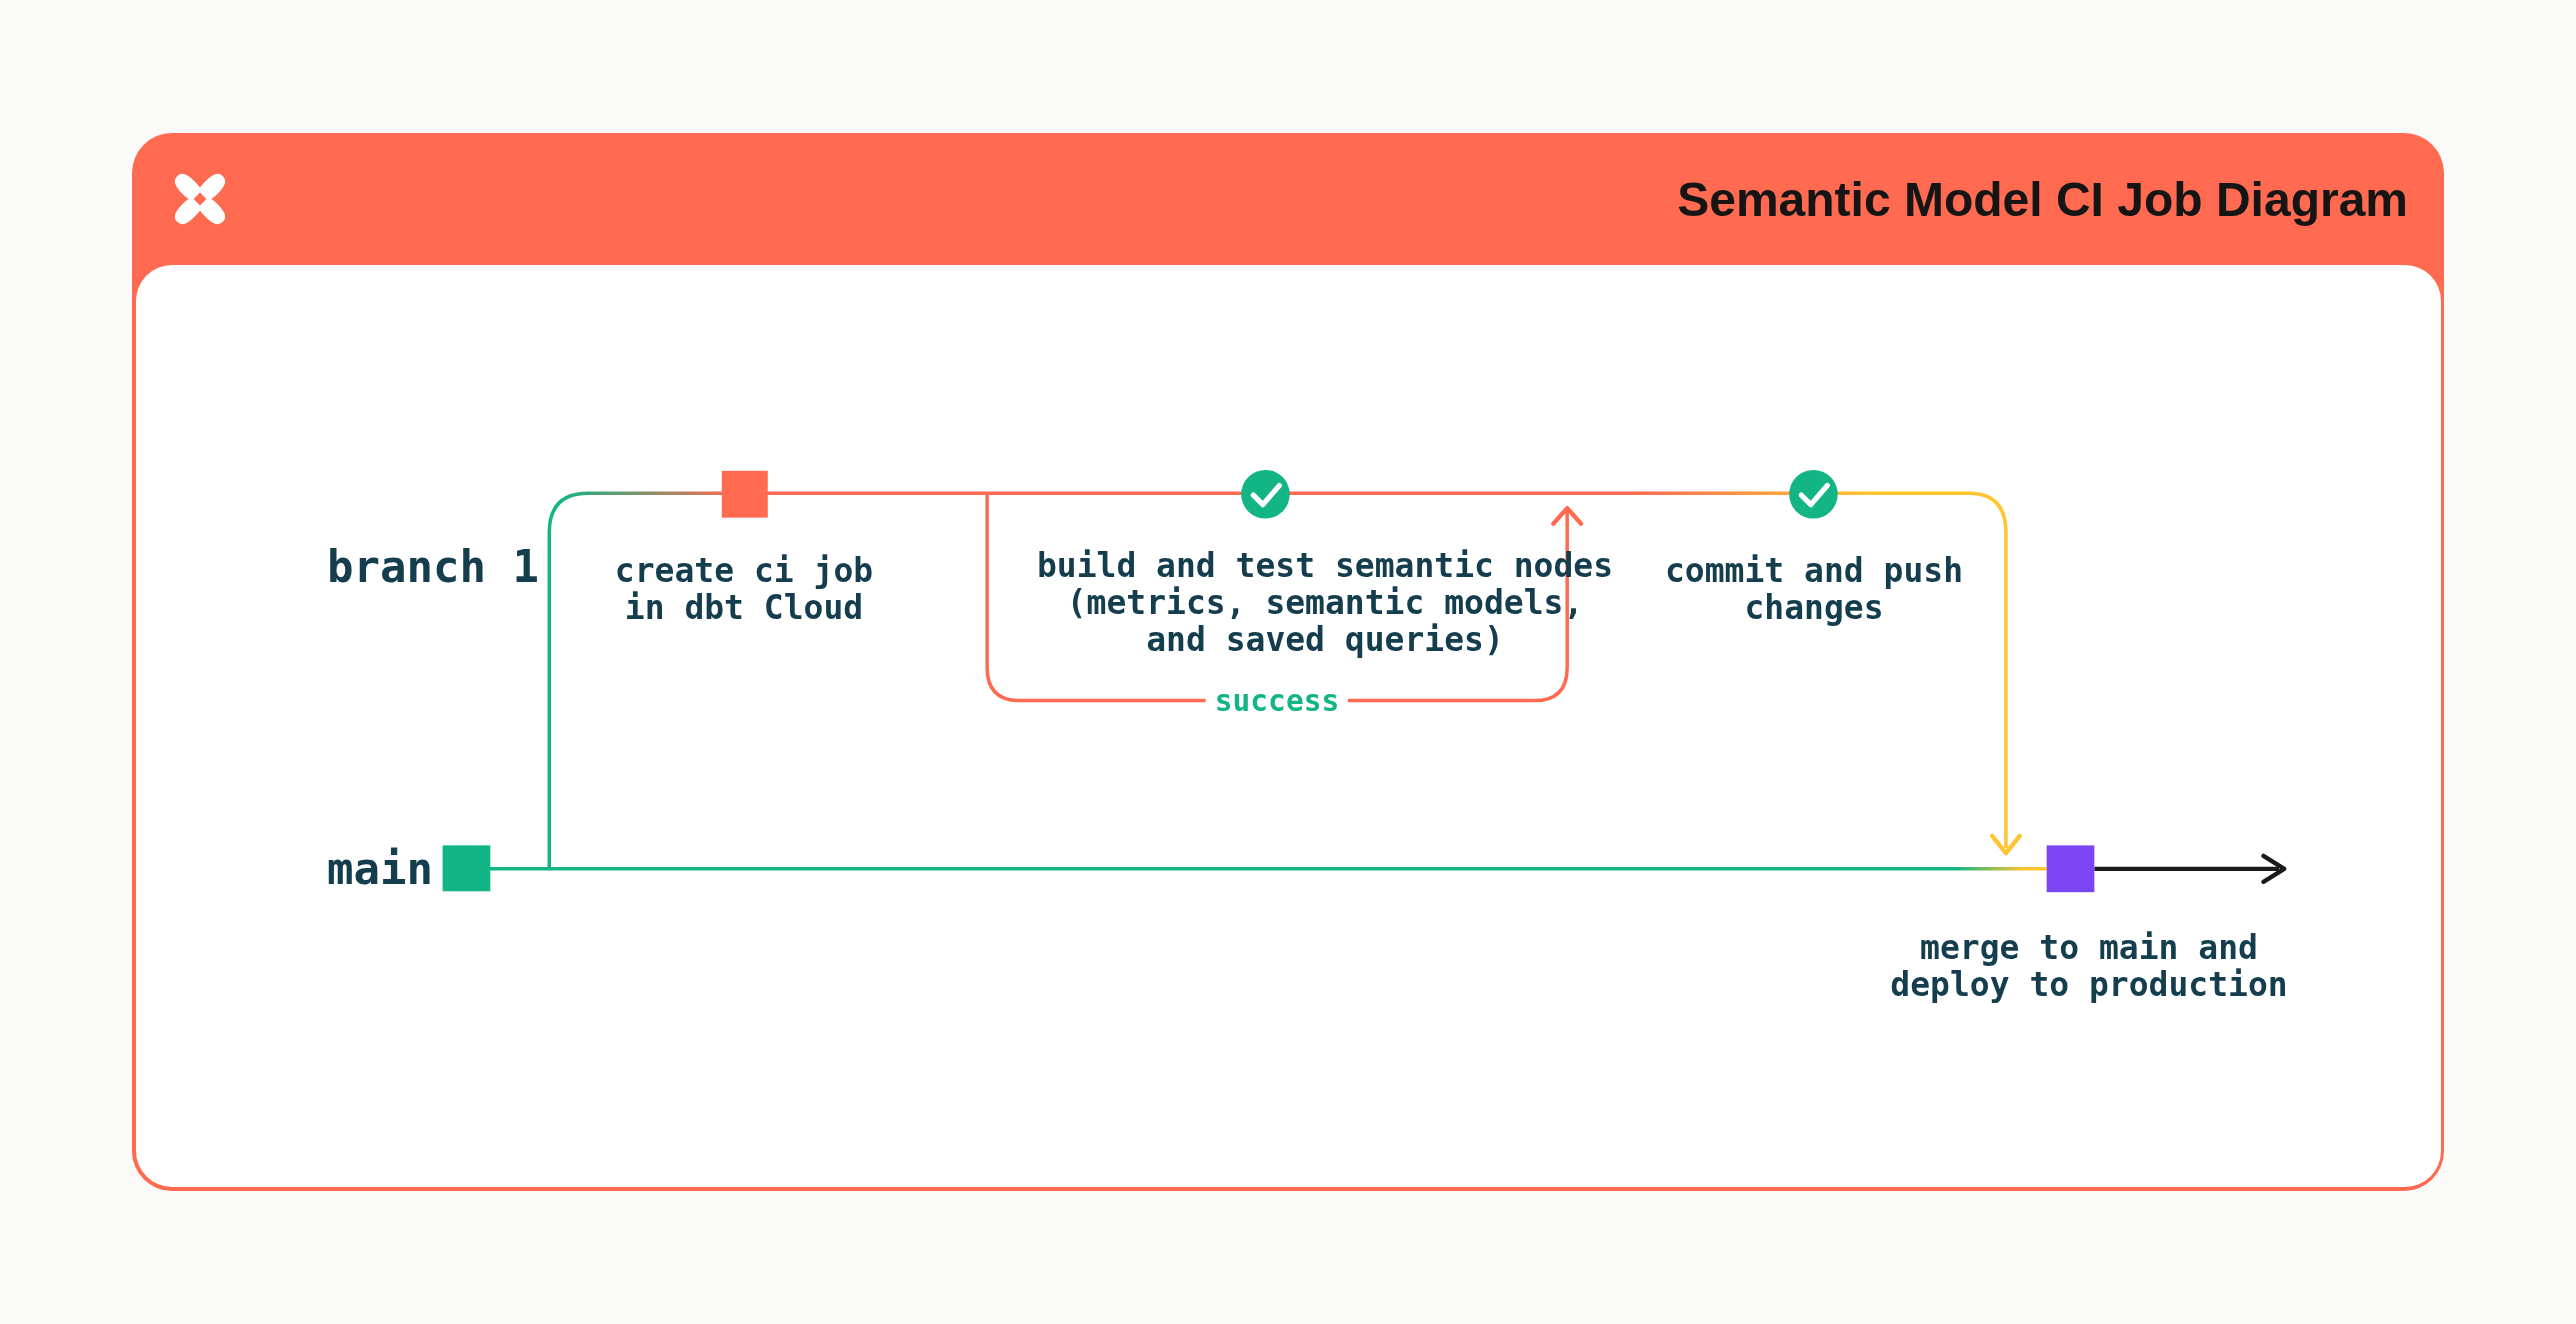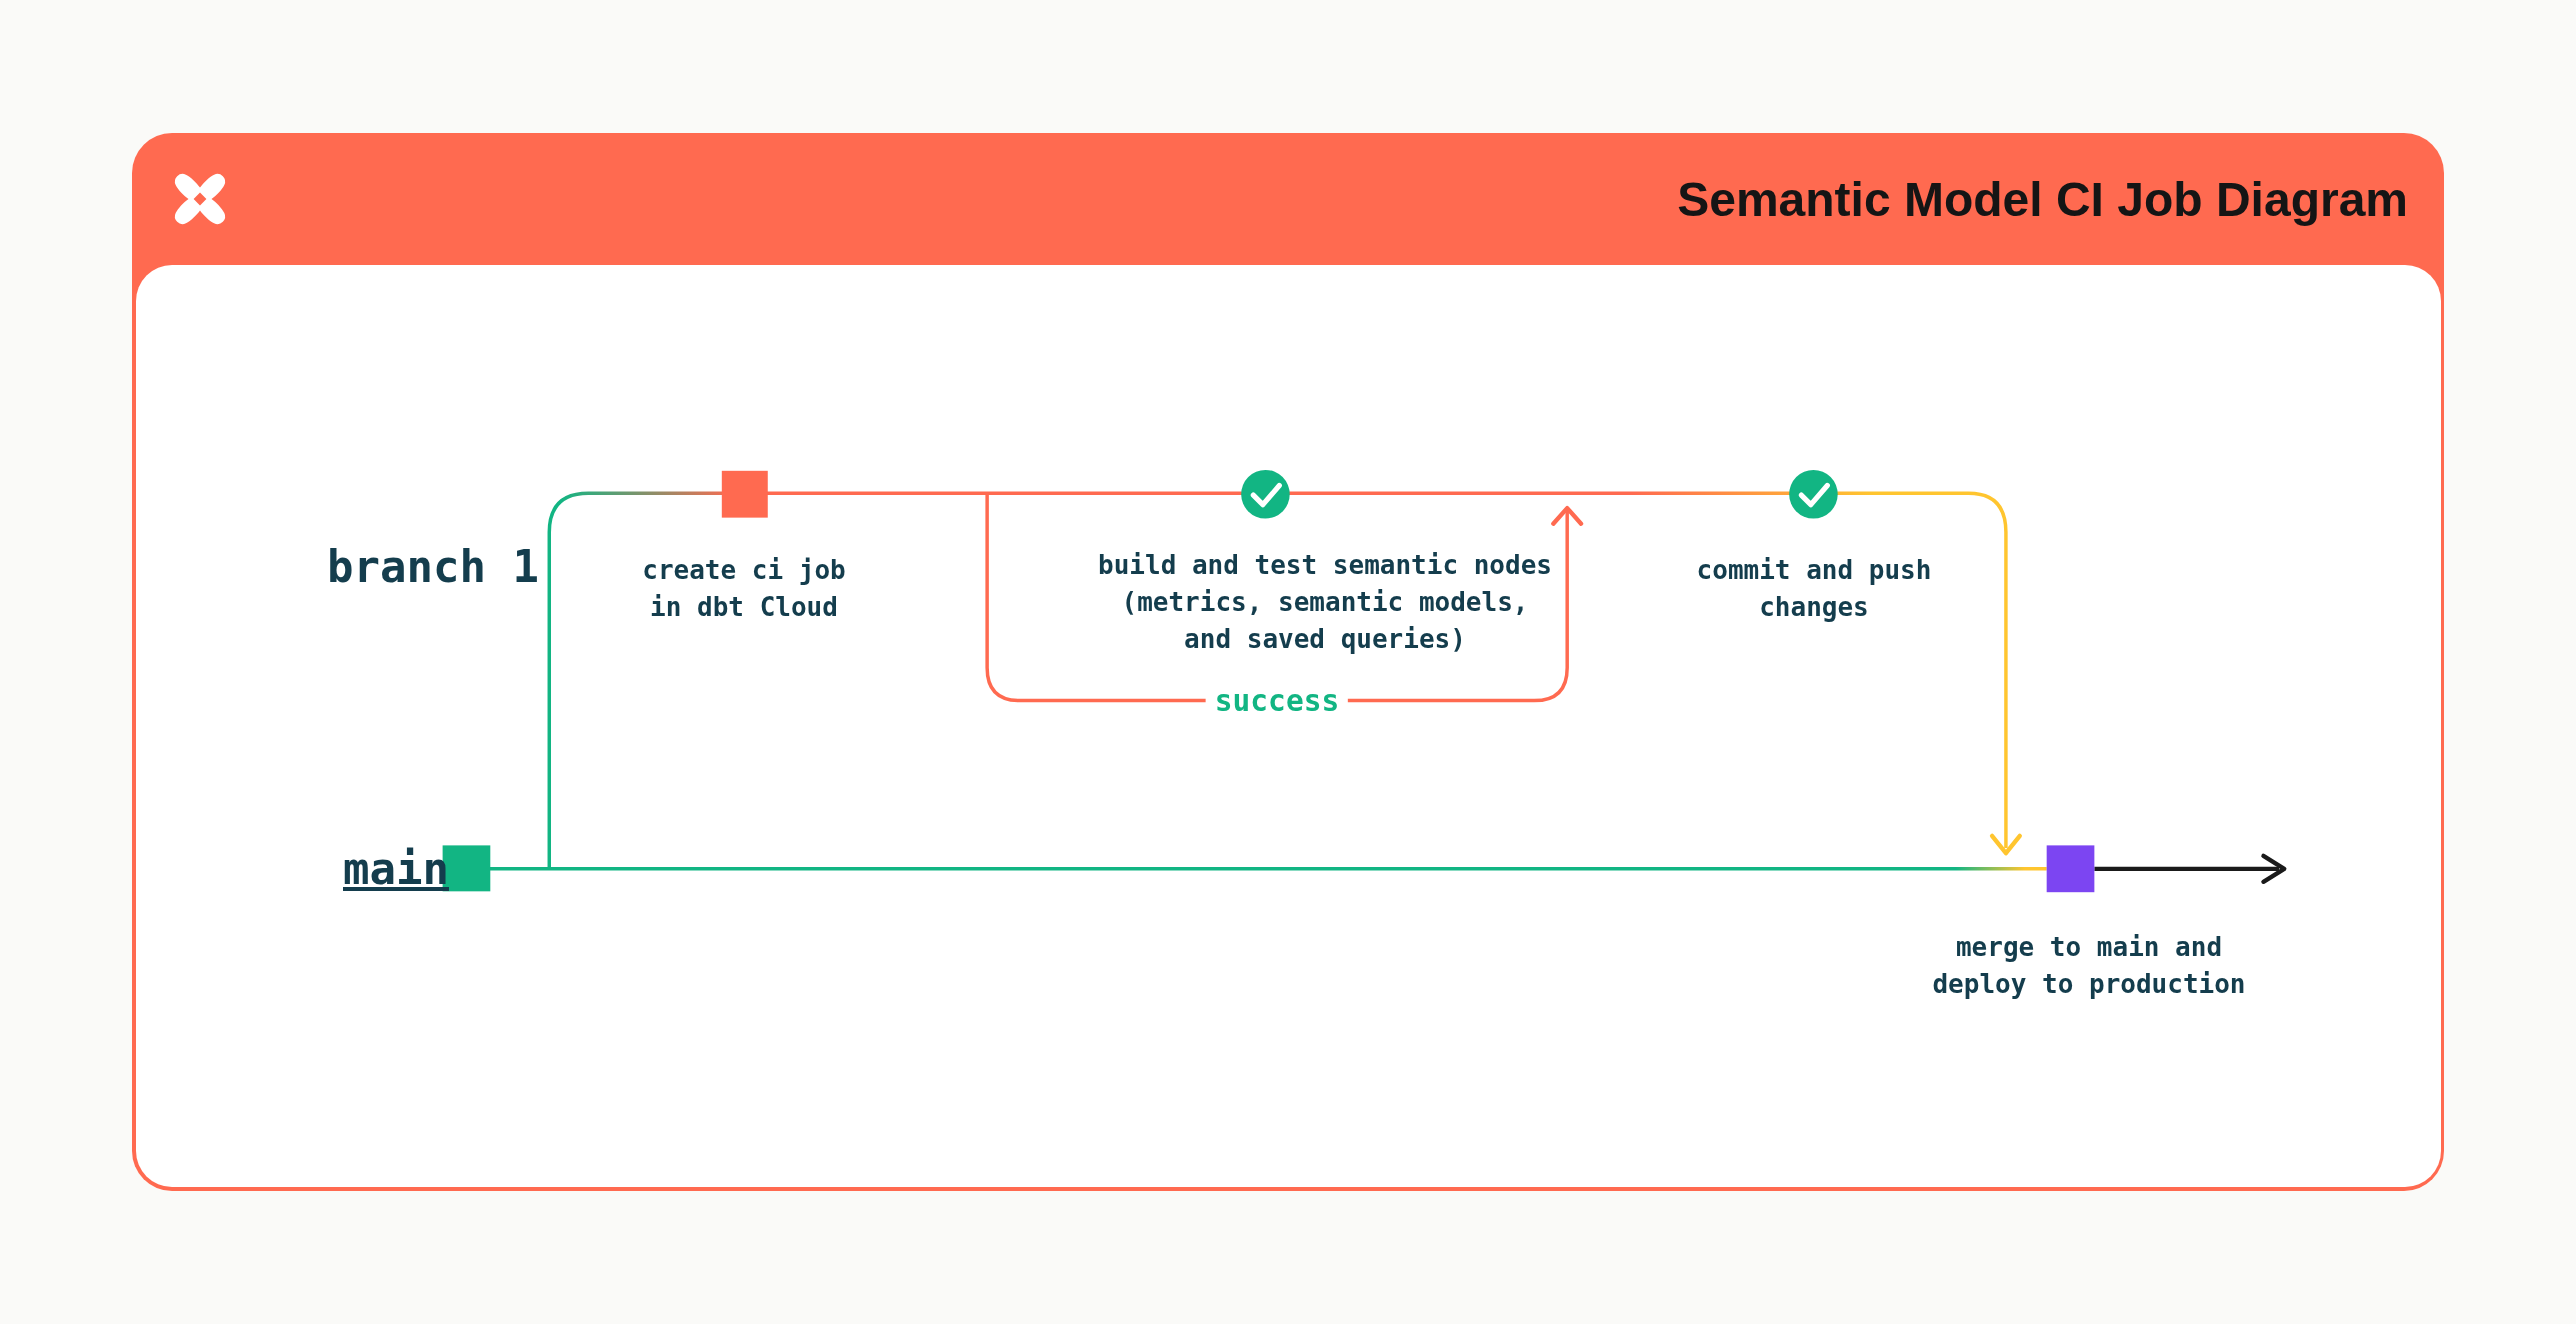--- a/index.html
+++ b/index.html
@@ -64,21 +64,21 @@
   }
   .lbl {
     position: absolute;
     font-family: "DejaVu Sans Mono", "Liberation Mono", monospace;
     font-weight: bold;
     color: var(--c-ink);
     white-space: pre-line;
     text-align: center;
     transform: translateX(-50%);
     line-height: 37px;
-    font-size: 26px;
+    font-size: 33px;
   }
   .lbl-branch {
     font-size: 44px;
     line-height: 40px;
     transform: none;
     text-align: left;
   }
   .lbl-success {
     color: var(--c-green);
     font-size: 29.5px;
@@ -156,21 +156,21 @@
       <circle cx="1459" cy="570" r="28" style="fill:var(--c-green)"></circle>
       <path d="M1445 571 L1456 582 L1475 560" fill="none" stroke="#ffffff" stroke-width="6" stroke-linecap="round" stroke-linejoin="round"></path>
     </g>
     <g>
       <circle cx="2091" cy="570" r="28" style="fill:var(--c-green)"></circle>
       <path d="M2077 571 L2088 582 L2107 560" fill="none" stroke="#ffffff" stroke-width="6" stroke-linecap="round" stroke-linejoin="round"></path>
     </g>
   </svg>
 
   <div class="lbl lbl-branch" style="left:327px; top:547px;">branch 1</div>
-  <div class="lbl lbl-branch" style="left:343px; top:849px;text-decoration:underline;">main</div>
+  <div class="lbl lbl-branch" style="left:327px; top:849px;">main</div>
 
   <div class="lbl" style="left:744px; top:552px;">create ci job
 in dbt Cloud</div>
   <div class="lbl" style="left:1277px; top:547px;margin-left:48px;">build and test semantic nodes
 (metrics, semantic models,
 and saved queries)</div>
   <div class="lbl" style="left:1814px; top:552px;">commit and push
 changes</div>
   <div class="lbl" style="left:2073px; top:929px;margin-left:16px;">merge to main and
 deploy to production</div>

